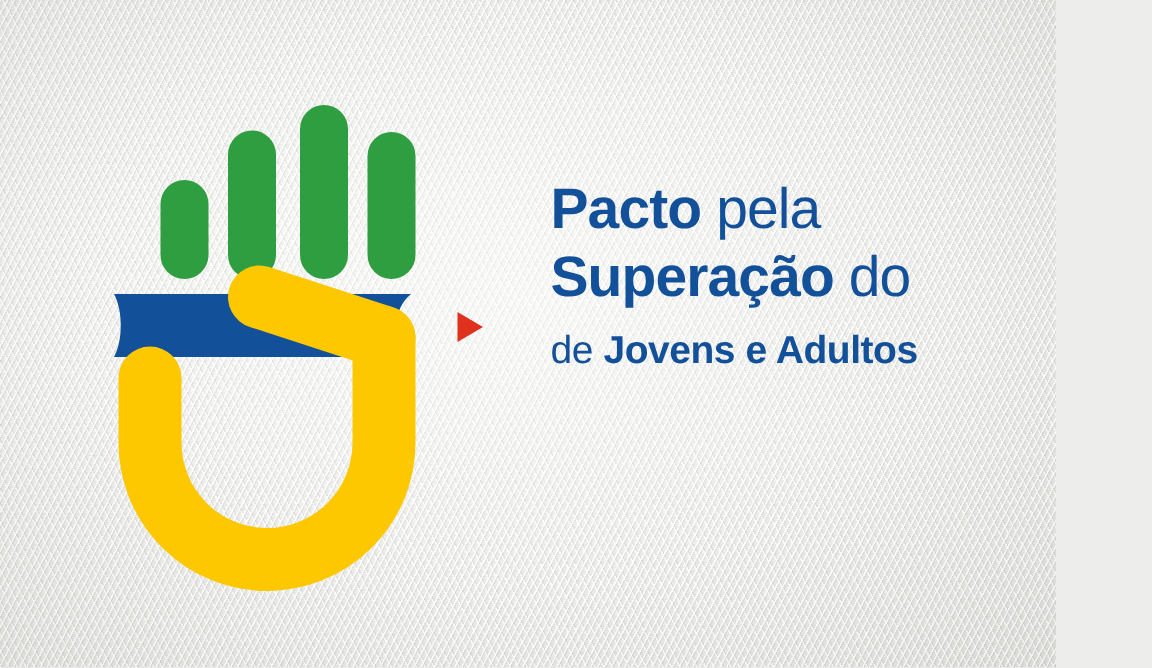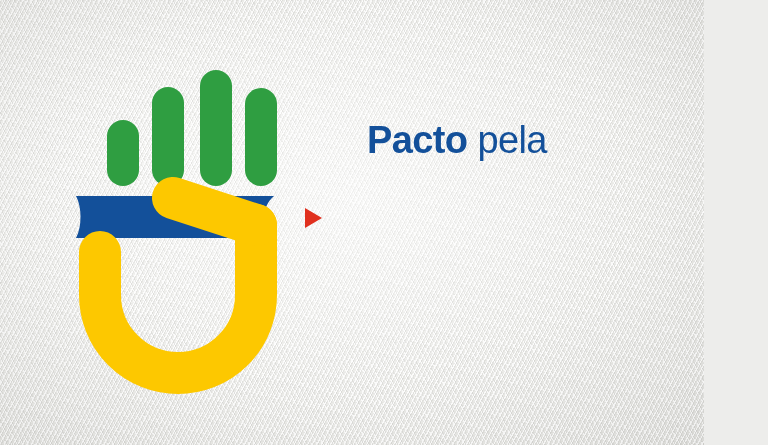--- a/index.html
+++ b/index.html
@@ -138,20 +138,26 @@
       <path fill="#e0301e" d="M 245 158 L 262 168 L 245 178 Z"></path>
     </svg>
   </div>
 
   <div id="wordmark">
 
     <div id="title-block">
       <div class="title-line">
         <span class="b">Pacto</span><span class="r"> </span><span class="r">pela</span>
       </div>
+      <div class="title-line">
+        <span class="b">Superação</span><span class="r"> </span><span class="r">do</span>
+      </div>
     </div>
 
     <div id="subtitle-block">
+      <div class="sub-line">
+        <span class="r">de</span><span class="r"> </span><span class="b">Jovens e Adultos</span>
+      </div>
     </div>
 
   </div>
 
 </div>
 
 </body></html>

